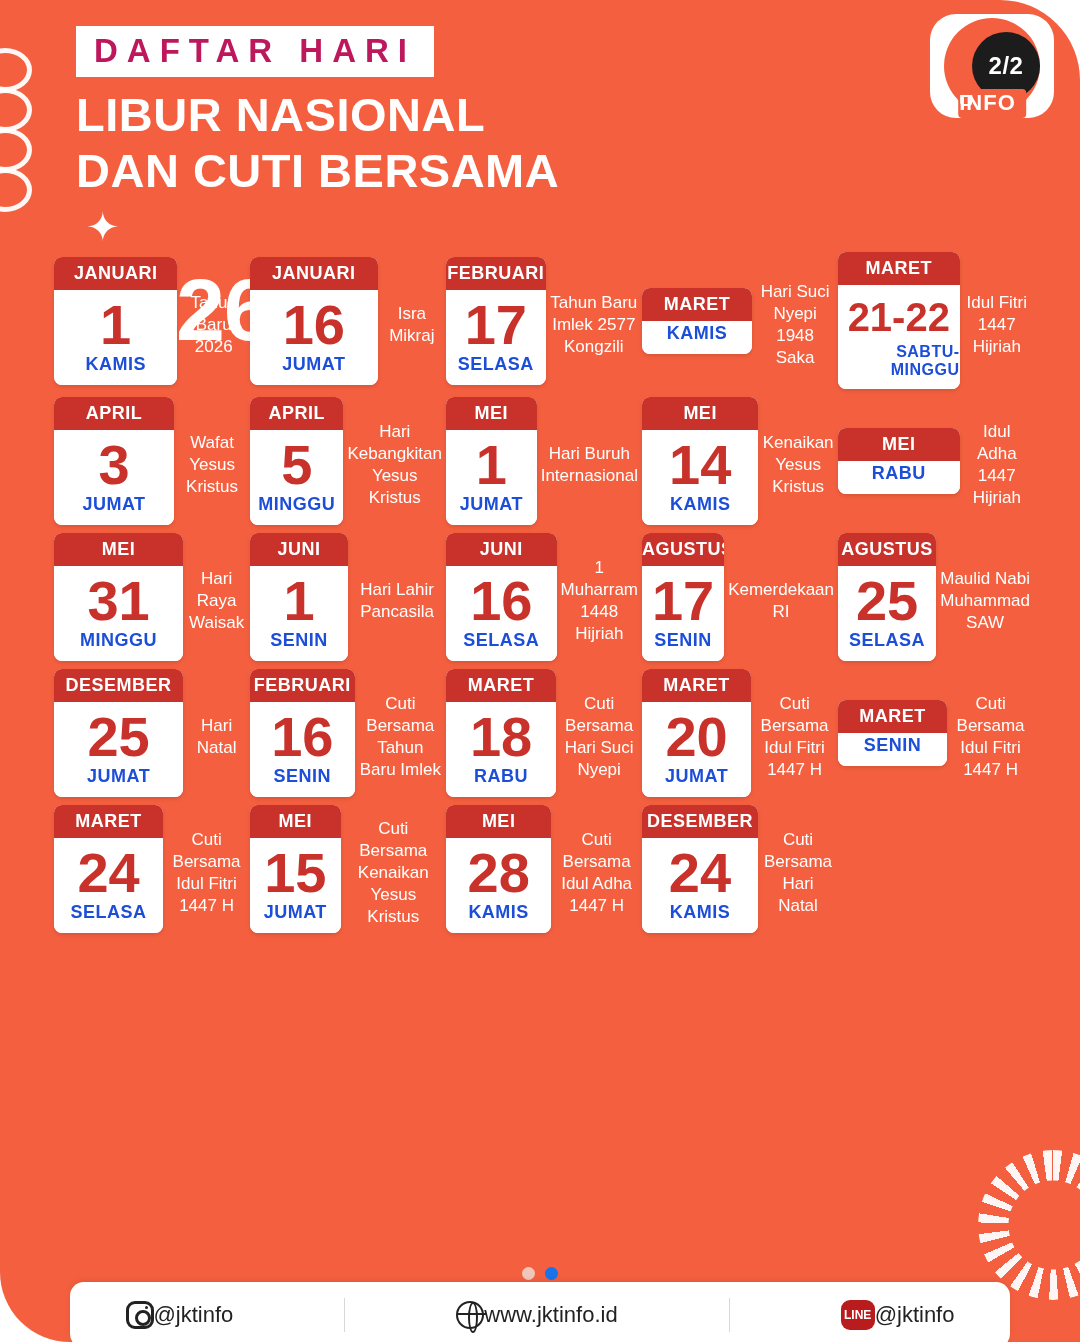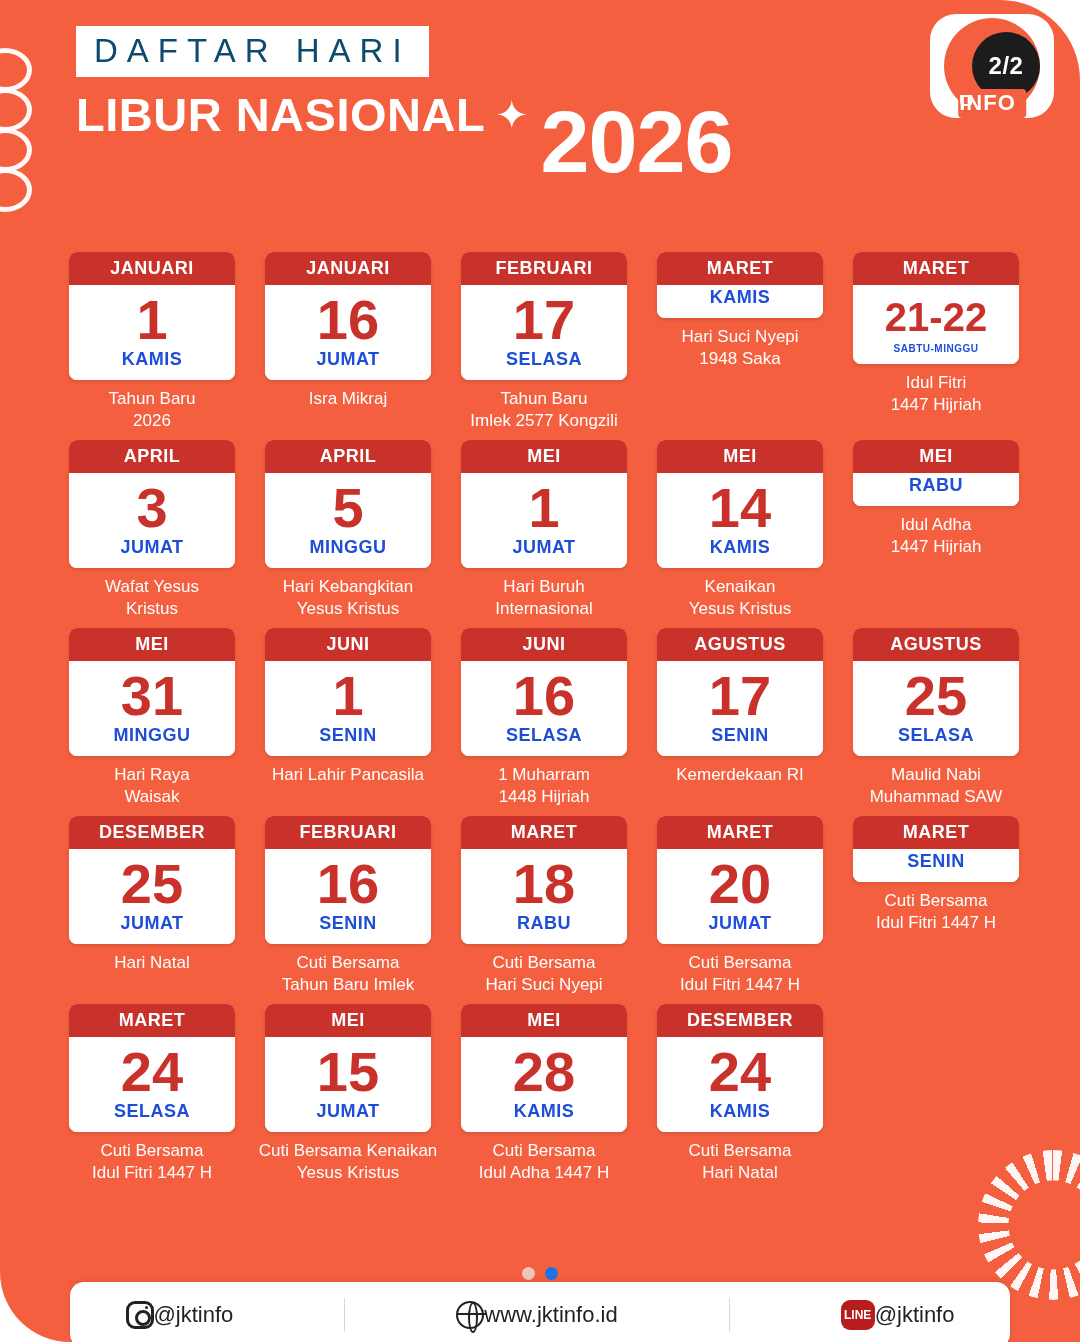--- a/index.html
+++ b/index.html
@@ -105,27 +105,27 @@
     width: 12px; height: 11px;
     border: 2.5px solid #ffffff;
     border-radius: 0 0 4px 4px;
   }
 
   
   .header { position: absolute; left: 76px; top: 26px; }
   .daftar {
     display: inline-block;
     background: #ffffff;
-    color: #0c4a6e;
-    font-weight: normal;
+    color: #be185d;
+    font-weight: bold;
     font-size: 33px;
     letter-spacing: 9px;
     padding: 6px 18px 7px 18px;
   }
-  .title-block { display: flex; align-items: flex-start; margin-top: 10px; }
+  .title-block { display: flex; align-items: flex-start; margin-top: 10px; flex-direction: column; }
   .title-lines {
     color: #ffffff; font-weight: bold; font-size: 47px;
     line-height: 56px; letter-spacing: .5px;
   }
   .sparkle {
     color: #ffffff; font-size: 40px; line-height: 56px;
     margin: 0 8px 0 10px;
   }
   .year {
     color: #ffffff; font-weight: bold; font-size: 88px;
@@ -133,21 +133,21 @@
   }
 
   
   .grid {
     position: absolute; left: 54px; top: 252px;
     width: 980px;
     display: grid;
     grid-template-columns: repeat(5, 196px);
     row-gap: 8px;
   }
-  .cell { width: 196px; display: flex; flex-direction: column; align-items: center; }
+  .cell { width: 196px; display: flex; flex-direction: row; align-items: center; }
   .card {
     width: 166px;
     border-radius: 8px;
     overflow: hidden;
     background: #ffffff;
     box-shadow: 0 2px 4px rgba(0,0,0,.12);
   }
   .card-month {
     background: #c8322b;
     color: #ffffff;
@@ -169,21 +169,21 @@
     line-height: 62px;
   }
   .card-day.small { font-size: 40px; line-height: 56px; }
   .card-dow {
     color: #1d4ed8;
     font-weight: bold;
     font-size: 18px;
     letter-spacing: .5px;
     margin-top: -2px;
   }
-  .card-dow.tiny { font-size: 10px; }
+  .card-dow.tiny { font-size: 16px; text-align: right; }
   .desc {
     color: #ffffff;
     font-size: 17px;
     text-align: center;
     line-height: 22px;
     margin-top: 8px;
     padding: 0 4px;
   }
 
   
@@ -259,20 +259,21 @@
         <span>INFO</span>
       </div>
     </div>
   </div>
 
   <div class="header">
     <div class="daftar">DAFTAR HARI</div>
     <div class="title-block">
       <div class="title-lines">
         <div>LIBUR NASIONAL</div>
+        <div>DAN CUTI BERSAMA</div>
       </div>
       <div class="sparkle">✦</div>
       <div class="year">2026</div>
     </div>
   </div>
 
   <div class="grid" id="grid">
       <div class="cell">
         <div class="card">
           <div class="card-month">JANUARI</div>

